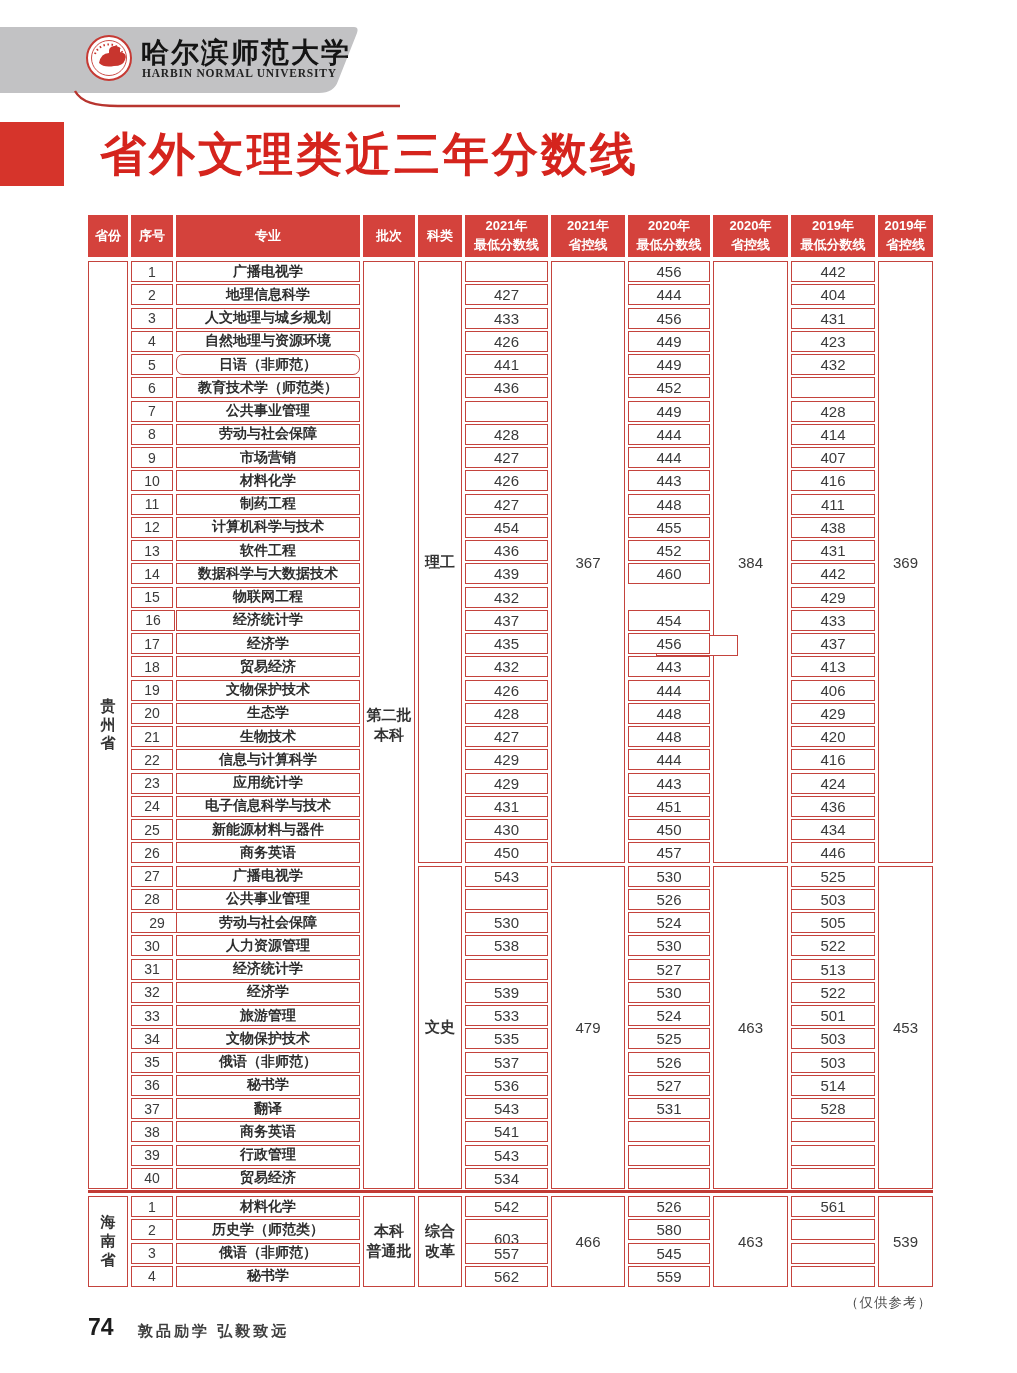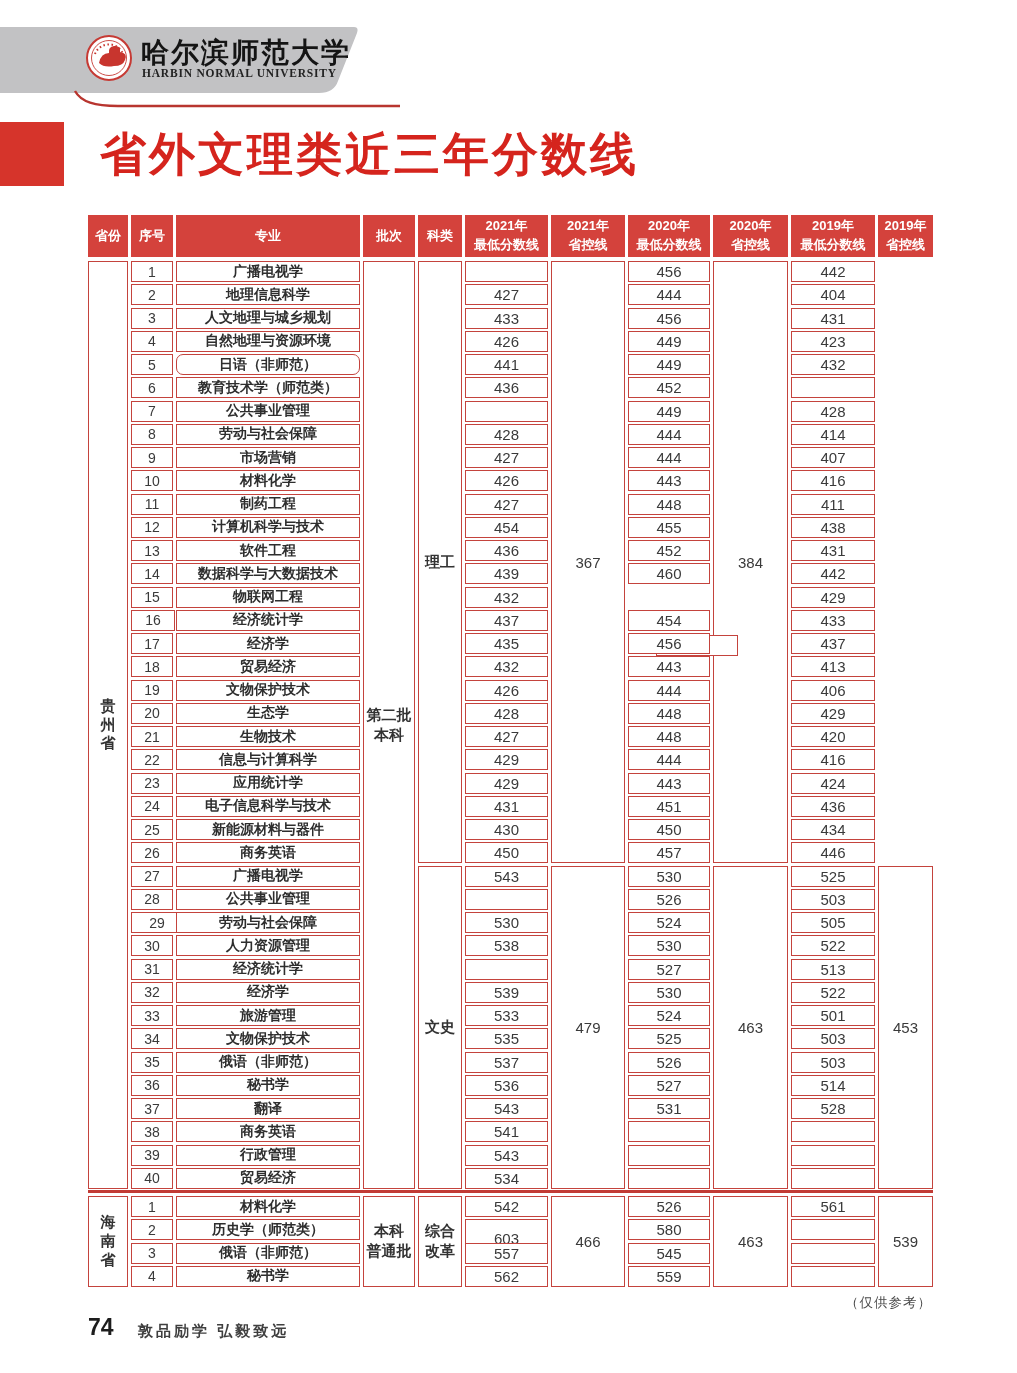--- a/index.html
+++ b/index.html
@@ -117,20 +117,21 @@
       </div>
       <div class="cell lines" style="left: 363px; width: 52px; top: 261px; height: 927.75px;">
         <div>第二批</div>
         <div>本科</div>
       </div>
       <div class="cell lines" style="left: 418px; width: 44px; top: 261px; height: 602.25px;">
         <div>理工</div>
       </div>
       <div class="cell num" style="left: 551px; width: 74px; top: 261px; height: 602.25px;">367</div>
       <div class="cell num" style="left: 713px; width: 75px; top: 261px; height: 602.25px;">384</div>
+      <div class="cell num" style="left: 878px; width: 55px; top: 261px; height: 602.25px;">369</div>
       <div class="cell no" style="left: 131px; width: 42px; top: 261px; height: 21px;">1</div>
       <div class="cell major" style="left: 176px; width: 184px; top: 261px; height: 21px;">广播电视学</div>
       <div class="cell num" style="left: 465px; width: 83px; top: 261px; height: 21px;"></div>
       <div class="cell num" style="left: 628px; width: 82px; top: 261px; height: 21px;">456</div>
       <div class="cell num" style="left: 791px; width: 84px; top: 261px; height: 21px;">442</div>
       <div class="cell no" style="left: 131px; width: 42px; top: 284.25px; height: 21px;">2</div>
       <div class="cell major" style="left: 176px; width: 184px; top: 284.25px; height: 21px;">地理信息科学</div>
       <div class="cell num" style="left: 465px; width: 83px; top: 284.25px; height: 21px;">427</div>
       <div class="cell num" style="left: 628px; width: 82px; top: 284.25px; height: 21px;">444</div>
       <div class="cell num" style="left: 791px; width: 84px; top: 284.25px; height: 21px;">404</div>

